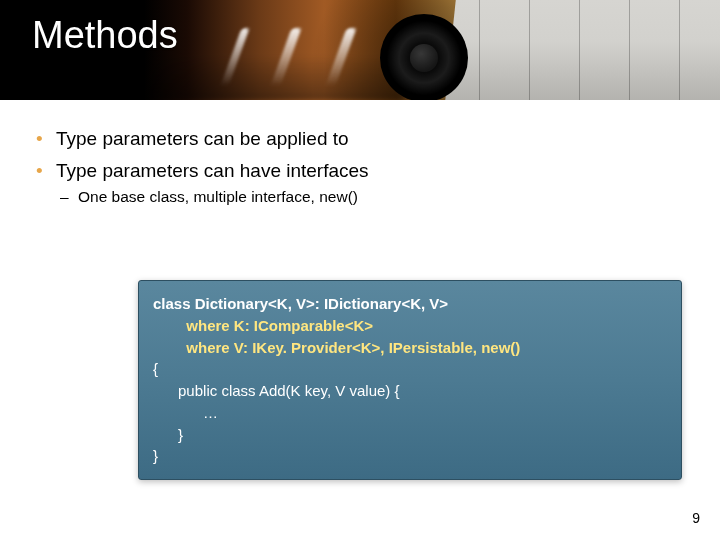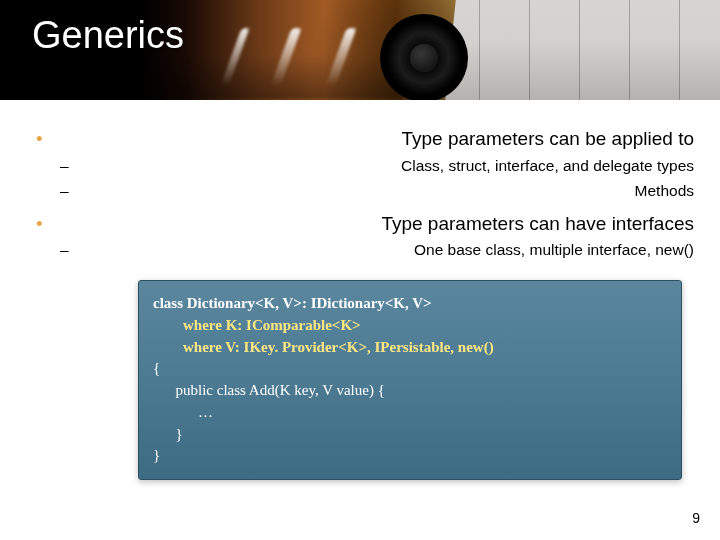--- a/index.html
+++ b/index.html
@@ -89,21 +89,20 @@
   ul.top {
     list-style: none;
     margin-left: 4px;
   }
   ul.top > li {
     position: relative;
     padding-left: 26px;
     font-size: 19px;
     margin: 6px 0 2px 0;
     line-height: 1.35;
-    text-align: right;
   }
   ul.top > li::before {
     content: "•";
     position: absolute;
     left: 6px;
     top: 0;
     color: #e7a64a;
     font-size: 19px;
   }
   ul.sub {
@@ -132,21 +131,21 @@
     width: 544px;
     min-height: 198px;
     background: linear-gradient(180deg, #5a879e 0%, #4c7a92 50%, #3d6b84 100%);
     border: 1px solid #2d4f61;
     border-radius: 3px;
     box-shadow: 0 2px 6px rgba(0,0,0,0.25);
     color: #fff;
     font-size: 15px;
     line-height: 1.45;
     padding: 12px 14px 12px 14px;
-    font-family: Liberation Serif, serif;
+    font-family: Liberation Sans, sans-serif;
   }
   .code-box .kw {
     color: #ffe680;
     font-weight: 700;
   }
   .code-box .bold {
     font-weight: 700;
     color: #fff;
   }
   .code-box .line { white-space: pre; }
@@ -169,31 +168,27 @@
       <span style="right:90px"></span>
       <span style="right:140px"></span>
     <span style="right:190px"></span>
       <span style="right:240px"></span>
   </div>
   <div class="banner-road"></div>
   <div class="banner-lane l1"></div>
   <div class="banner-lane l2"></div>
   <div class="banner-lane l3"></div>
   <div class="wheel"></div>
-  <div class="title">Generics</div>
+  <div class="title">Methods</div>
 </div>
 
 <div class="body">
   <ul class="top">
     <li>
       <span>Type parameters can be applied to</span>
-      <ul class="sub">
-        <li>Class, struct, interface, and delegate types</li>
-        <li>Methods</li>
-      </ul>
     </li>
     <li>
       <span>Type parameters can have interfaces</span>
       <ul class="sub">
         <li>One base class, multiple interface, new()</li>
       </ul>
     </li>
   </ul>
 </div>
 

